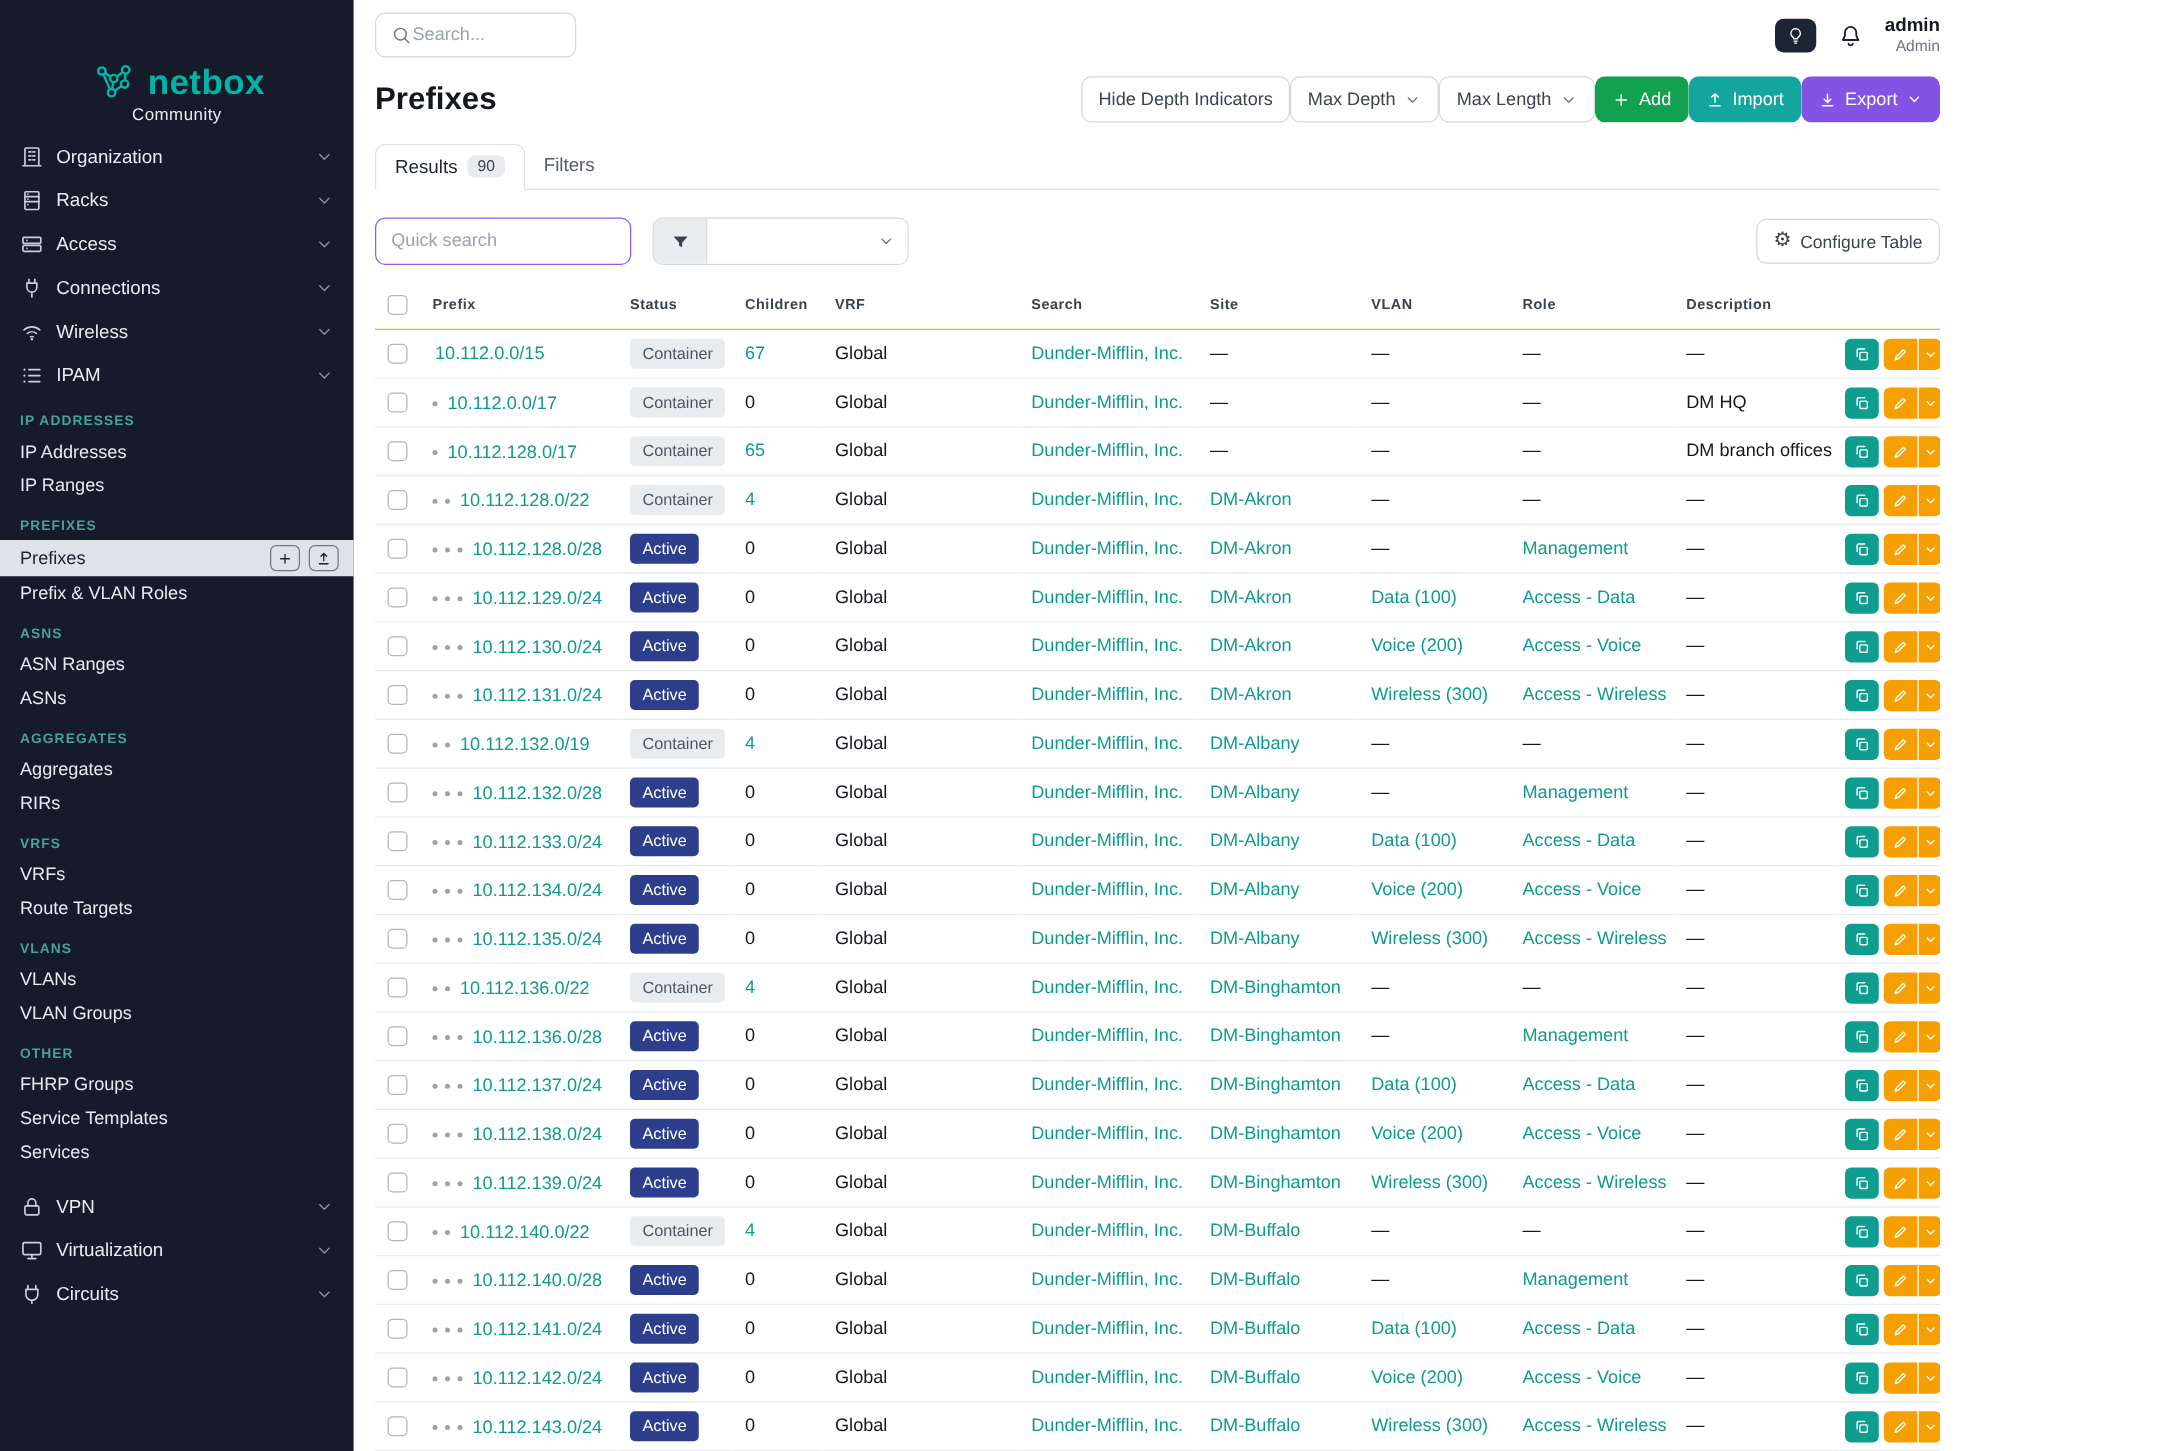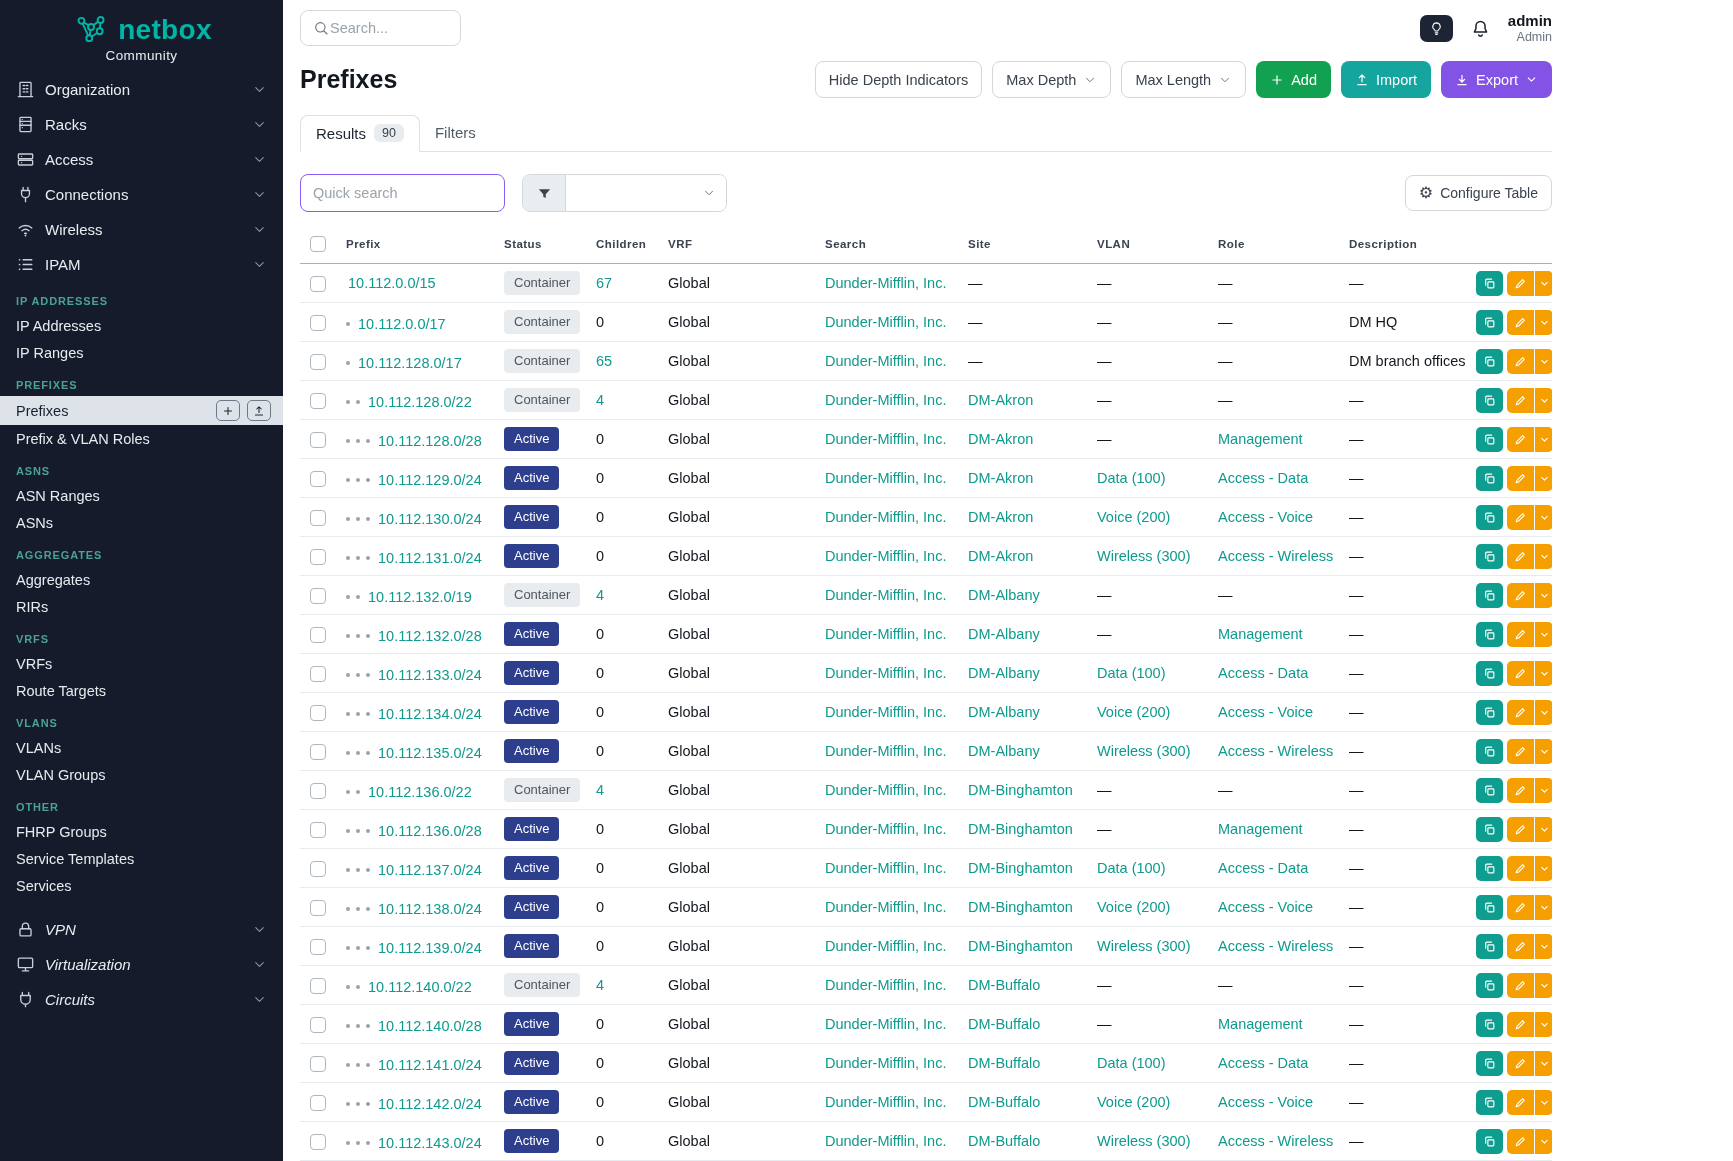--- a/index.html
+++ b/index.html
@@ -6,38 +6,38 @@
   html, body { width: 1733px; height: 1161px; overflow: hidden; }
   body { font-family: "Liberation Sans", "DejaVu Sans", sans-serif; background: #ffffff; color: #13181f; }
   .app { display: flex; width: 100%; height: 100%; }
 
   
   .ln { fill: none; stroke: currentColor; stroke-width: 1.7; stroke-linecap: round; stroke-linejoin: round; }
   .sw2 { stroke-width: 2.1; }
 
   
   .sidebar { width: 283px; flex: 0 0 283px; background: #161b2b; color: #e4e9ef; overflow: hidden; }
-  .brand { padding: 13px 0 9px; text-align: center; cursor: pointer; }
+  .brand { padding: 13px 0 9px; text-align: center; cursor: pointer; margin-top: 36px; }
   .brand-row { display: flex; align-items: center; justify-content: center; gap: 7px; }
   .brand-name { color: #00b5a6; font-size: 28px; font-weight: 700; letter-spacing: .3px; }
   .brand-sub { font-size: 13.5px; color: #e9edf2; margin-top: 2px; letter-spacing: .4px; }
   .nav-item { display: flex; align-items: center; gap: 10px; padding: 7px 16px; font-size: 15px; cursor: pointer; height: 35px; }
   .nav-icon { display: inline-flex; width: 19px; height: 19px; color: #c7cfd9; flex: 0 0 19px; }
   .nav-icon svg { width: 19px; height: 19px; }
   .nav-label { color: #e8ecf1; }
   .nav-chev { margin-left: auto; display: inline-flex; width: 15px; height: 15px; color: #8b95a3; }
   .nav-chev svg { width: 15px; height: 15px; }
   .group-header { padding: 13px 16px 5px; font-size: 11px; font-weight: 700; letter-spacing: .08em; color: #4aa294; text-transform: uppercase; }
   .sub-item { display: flex; align-items: center; justify-content: space-between; padding: 4px 12px 4px 16px; font-size: 14.5px; color: #e7ebf0; cursor: pointer; min-height: 27px; }
   .sub-item.active { background: #dde3e9; color: #182030; }
   .sub-item.active .sub-label { color: #182030; }
   .sub-actions { display: inline-flex; gap: 7px; }
   .mini-btn { width: 24px; height: 21px; border: 1px solid #6f7987; border-radius: 5px; background: transparent; color: #1c242e; display: inline-flex; align-items: center; justify-content: center; cursor: pointer; }
   .mini-btn svg { width: 12px; height: 12px; }
-  .nav-bottom { margin-top: 13px; font-style: italic; }
+  .nav-bottom { margin-top: 13px; }
 
   
   .main { flex: 1; display: flex; flex-direction: column; background: #fff; }
   .topbar { height: 56px; display: flex; align-items: center; padding-left: 17px; }
   .topbar-inner { width: 1252px; display: flex; align-items: center; justify-content: space-between; }
   .searchbox { display: flex; align-items: center; gap: 1px; width: 161px; height: 36px; border: 1px solid #d4d9de; border-radius: 8px; padding: 0 12px; }
   .search-ic { display: inline-flex; width: 16px; height: 16px; color: #6b7480; }
   .search-ic svg { width: 16px; height: 16px; }
   .search-input { border: none; outline: none; flex: 1; min-width: 0; font-size: 14.5px; font-family: inherit; color: #13181f; background: transparent; }
   .search-input::placeholder { color: #9aa3ac; }
@@ -47,21 +47,21 @@
   .bell { display: inline-flex; width: 21px; height: 21px; color: #1a212b; margin-left: 17px; cursor: pointer; }
   .bell svg { width: 21px; height: 21px; }
   .user { margin-left: 17px; text-align: right; cursor: pointer; line-height: 1.2; }
   .user-name { font-size: 15px; font-weight: 700; color: #13181f; }
   .user-role { font-size: 12.5px; color: #6b7480; }
 
   
   .content { width: 1252px; margin-left: 17px; }
   .page-head { display: flex; align-items: center; justify-content: space-between; margin-top: 5px; }
   .page-title { font-size: 25px; font-weight: 700; color: #13181f; }
-  .page-actions { display: flex; align-items: center; gap: 10px; }
+  .page-actions { display: flex; align-items: center; }
   .btn { display: inline-flex; align-items: center; gap: 7px; height: 37px; padding: 0 13px; border-radius: 8px; border: 1px solid transparent; font-size: 14.5px; font-family: inherit; cursor: pointer; background: #fff; white-space: nowrap; }
   .btn-outline { border-color: #d3d8dd; color: #39424e; }
   .chev-sm, .chev-xs, .btn-ic { display: inline-flex; }
   .chev-sm svg { width: 14px; height: 14px; color: #6b7480; }
   .chev-xs svg { width: 13px; height: 13px; }
   .btn-ic svg { width: 14px; height: 14px; }
   .btn-add { background: #12a150; color: #fff; font-weight: 500; }
   .btn-import { background: #14a59e; color: #fff; font-weight: 500; }
   .btn-export { background: #8353e6; color: #fff; font-weight: 500; }
 

